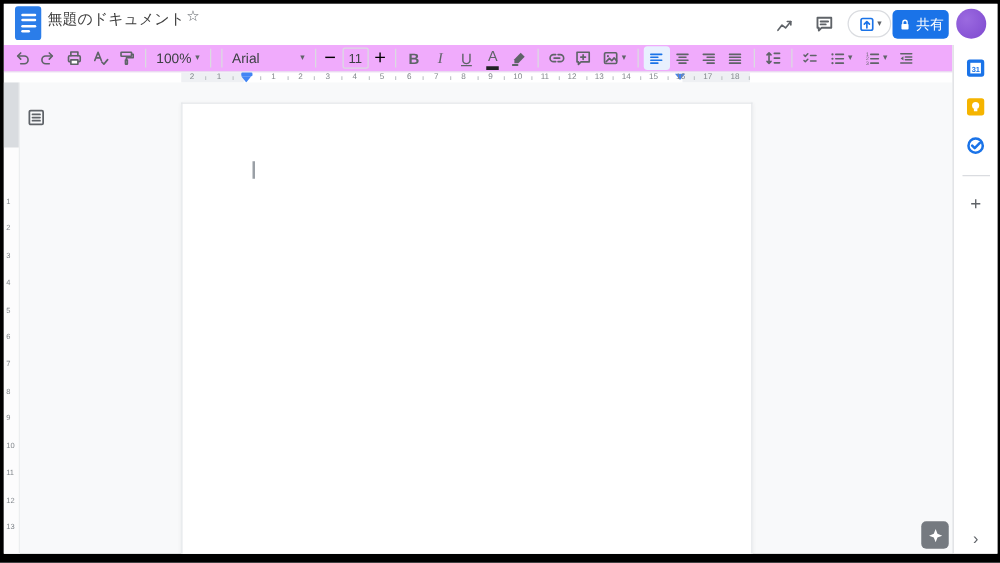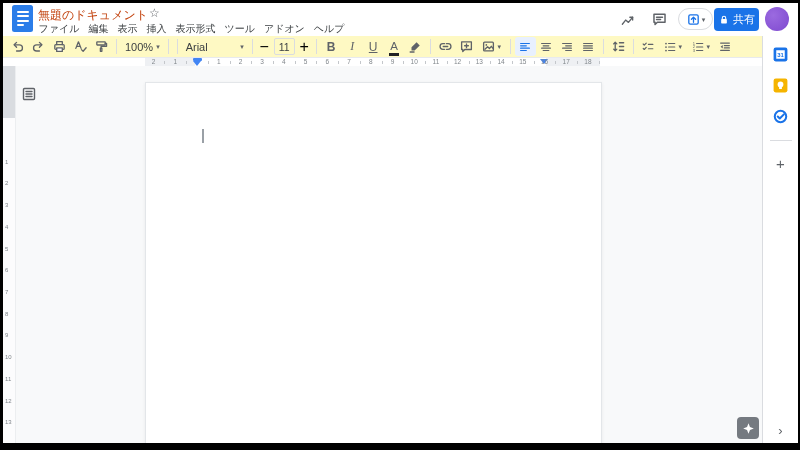--- a/index.html
+++ b/index.html
@@ -6,34 +6,34 @@
   .screen{position:relative;width:800px;height:450px;background:#000;overflow:hidden;
           font-family:"Liberation Sans",sans-serif;-webkit-font-smoothing:antialiased;}
   .app{position:absolute;left:3px;top:3px;width:795px;height:440px;background:#fff;overflow:hidden;}
 
   
   .header{position:absolute;left:0;top:0;width:100%;height:33px;background:#fff;}
   .docs-logo{position:absolute;left:9px;top:2px;width:21px;height:27px;background:#2b7de9;border-radius:2.5px;
              display:flex;flex-direction:column;justify-content:center;gap:2.5px;padding:0 4.5px;box-sizing:border-box;cursor:pointer;}
   .docs-logo i{display:block;height:2px;background:#fff;border-radius:1px;}
   .docs-logo i:last-child{width:60%;}
-  .doc-title{position:absolute;left:35px;top:4px;font-size:12px;color:#c2410c;cursor:text;}
+  .doc-title{position:absolute;left:35px;top:4px;font-size:12px;color:#404040;cursor:text;}
   .star{position:absolute;left:146px;top:3px;font-size:12px;color:#5f6368;cursor:pointer;}
   .menubar{position:absolute;left:31px;top:18px;display:flex;}
   .menu-item{font-size:10px;color:#3c4043;padding:1px 3.5px;margin:0 1px;border-radius:2px;cursor:pointer;}
   .hdr-ico{position:absolute;display:flex;align-items:center;justify-content:center;cursor:pointer;border-radius:50%;}
   .present-btn{position:absolute;left:675px;top:5px;width:35px;height:22px;border:1px solid #dadce0;border-radius:12px;
                display:flex;align-items:center;justify-content:center;gap:1px;cursor:pointer;box-sizing:border-box;background:#fff;}
   .share-btn{position:absolute;left:711px;top:5px;width:45px;height:23px;background:#1a73e8;border-radius:4px;color:#fff;
              font-size:11px;display:flex;align-items:center;justify-content:center;gap:3px;cursor:pointer;}
   .avatar{position:absolute;left:762px;top:4px;width:24px;height:24px;border-radius:50%;cursor:pointer;
           background:radial-gradient(circle at 35% 35%,#9b6ae0,#7e49cf);}
 
   
-  .toolbar{position:absolute;left:0;top:33px;width:759px;height:22px;background:#fef9c3;border-bottom:1px solid #e8eaed;
+  .toolbar{position:absolute;left:0;top:33px;width:759px;height:22px;background:#f0abfc;border-bottom:1px solid #e8eaed;
            display:flex;align-items:center;padding-left:4px;box-sizing:border-box;}
   .tbi{width:21px;height:19px;display:flex;align-items:center;justify-content:center;border-radius:3px;cursor:pointer;flex:0 0 auto;}
   .tbi.active{background:#e8f0fe;}
   .tb-div{width:1px;height:15px;background:#dadce0;margin:0 4px;flex:0 0 auto;}
   .tb-text{font-size:11px;color:#3c4043;display:flex;align-items:center;gap:3px;padding:0 4px;height:19px;border-radius:3px;cursor:pointer;flex:0 0 auto;}
   .caret{font-size:7px;color:#5f6368;line-height:1;}
   .fs-box{width:19px;height:15px;border:1px solid #dadce0;border-radius:2px;font-size:10.5px;display:flex;align-items:center;
           justify-content:center;color:#3c4043;margin:0 2px;cursor:text;}
   .ltr{font-size:12px;color:#5f6368;}
   .b{font-weight:700;} .i{font-style:italic;font-family:"Liberation Serif",serif;} .u{text-decoration:underline;}
@@ -79,30 +79,20 @@
 
   <div class="header">
     <div class="docs-logo">
           <i></i>
           <i></i>
           <i></i>
           <i></i>
         </div>
     <div class="doc-title">無題のドキュメント</div>
     <div class="star">☆</div>
-    <nav class="menubar" id="menubar">
-          <span class="menu-item">ファイル</span>
-          <span class="menu-item">編集</span>
-          <span class="menu-item">表示</span>
-          <span class="menu-item">挿入</span>
-          <span class="menu-item">表示形式</span>
-          <span class="menu-item">ツール</span>
-          <span class="menu-item">アドオン</span>
-          <span class="menu-item">ヘルプ</span>
-        </nav>
 
     <div class="hdr-ico" style="left:615px;top:9px;width:19px;height:16px;">
       <svg class="ic" width="17" height="15" viewBox="0 0 16 16">
             <path d="M2.5 12 L6 7.5 L9 10 L13.5 4.5"></path>
             <path d="M10.5 4.5 h3 v3"></path>
           </svg>
     </div>
     <div class="hdr-ico" style="left:647px;top:7px;width:19px;height:19px;">
       <svg class="ic" width="17" height="17" viewBox="0 0 16 16">
             <path d="M2.8 3 h10.4 v7.5 H6 l-2.2 2.2 V10.5 H2.8 Z"></path>

